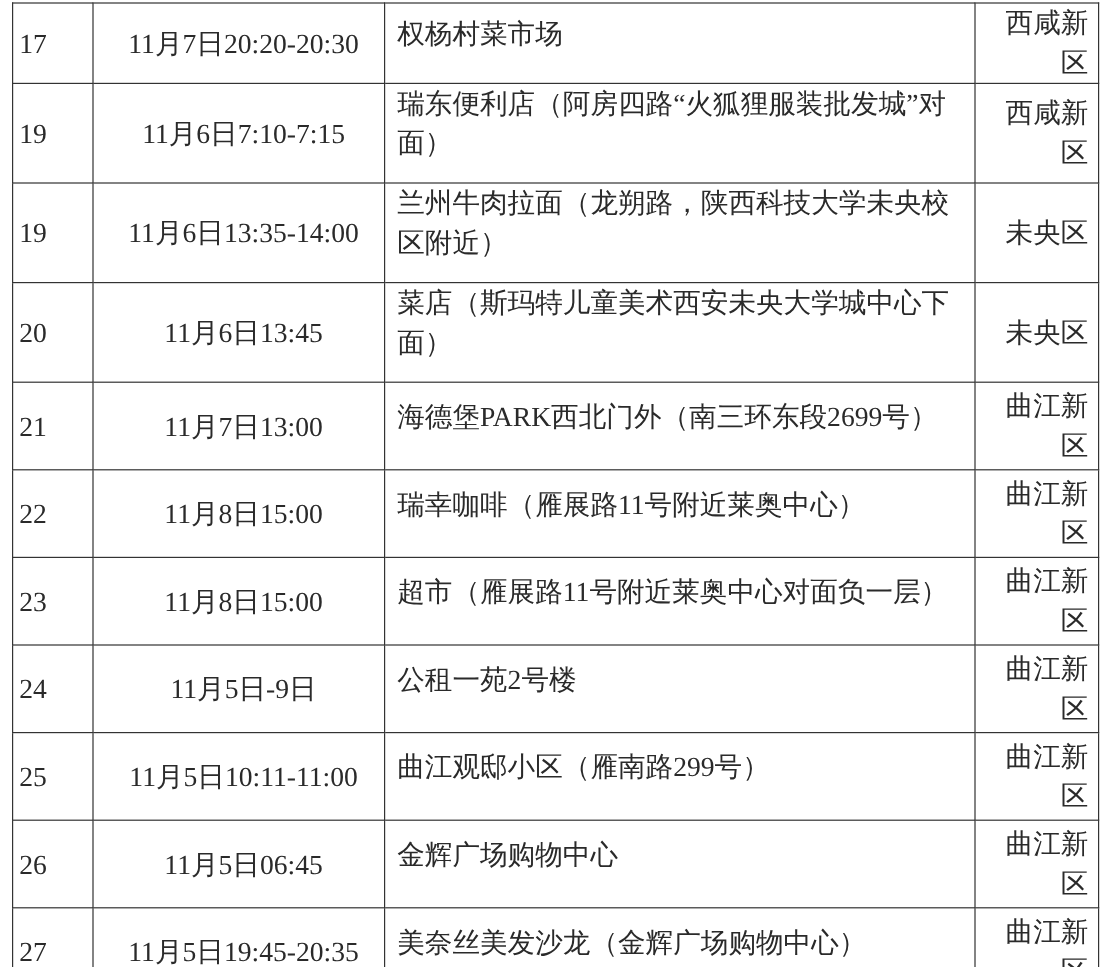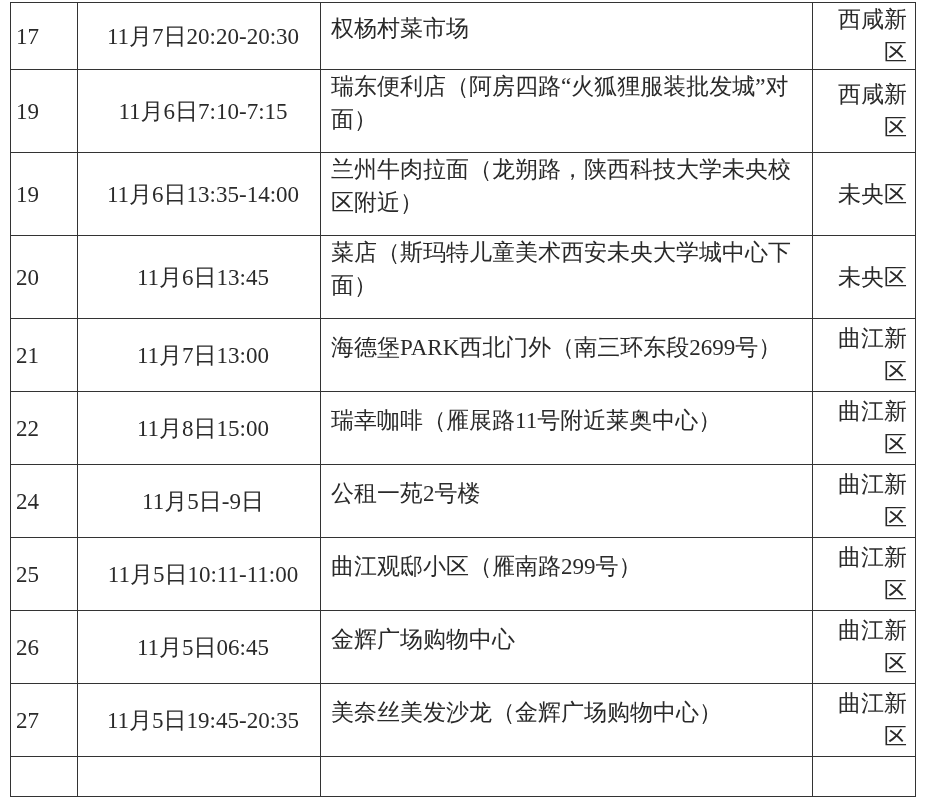--- a/index.html
+++ b/index.html
@@ -97,20 +97,26 @@
           <td class="col-location">海德堡PARK西北门外（南三环东段2699号）</td>
           <td class="col-district">曲江新区</td>
         </tr>
         <tr class="row">
           <td class="col-index">22</td>
           <td class="col-time">11月8日15:00</td>
           <td class="col-location">瑞幸咖啡（雁展路11号附近莱奥中心）</td>
           <td class="col-district">曲江新区</td>
         </tr>
         <tr class="row">
+          <td class="col-index">23</td>
+          <td class="col-time">11月8日15:00</td>
+          <td class="col-location">超市（雁展路11号附近莱奥中心对面负一层）</td>
+          <td class="col-district">曲江新区</td>
+        </tr>
+        <tr class="row">
           <td class="col-index">24</td>
           <td class="col-time">11月5日-9日</td>
           <td class="col-location">公租一苑2号楼</td>
           <td class="col-district">曲江新区</td>
         </tr>
         <tr class="row">
           <td class="col-index">25</td>
           <td class="col-time">11月5日10:11-11:00</td>
           <td class="col-location">曲江观邸小区（雁南路299号）</td>
           <td class="col-district">曲江新区</td>

